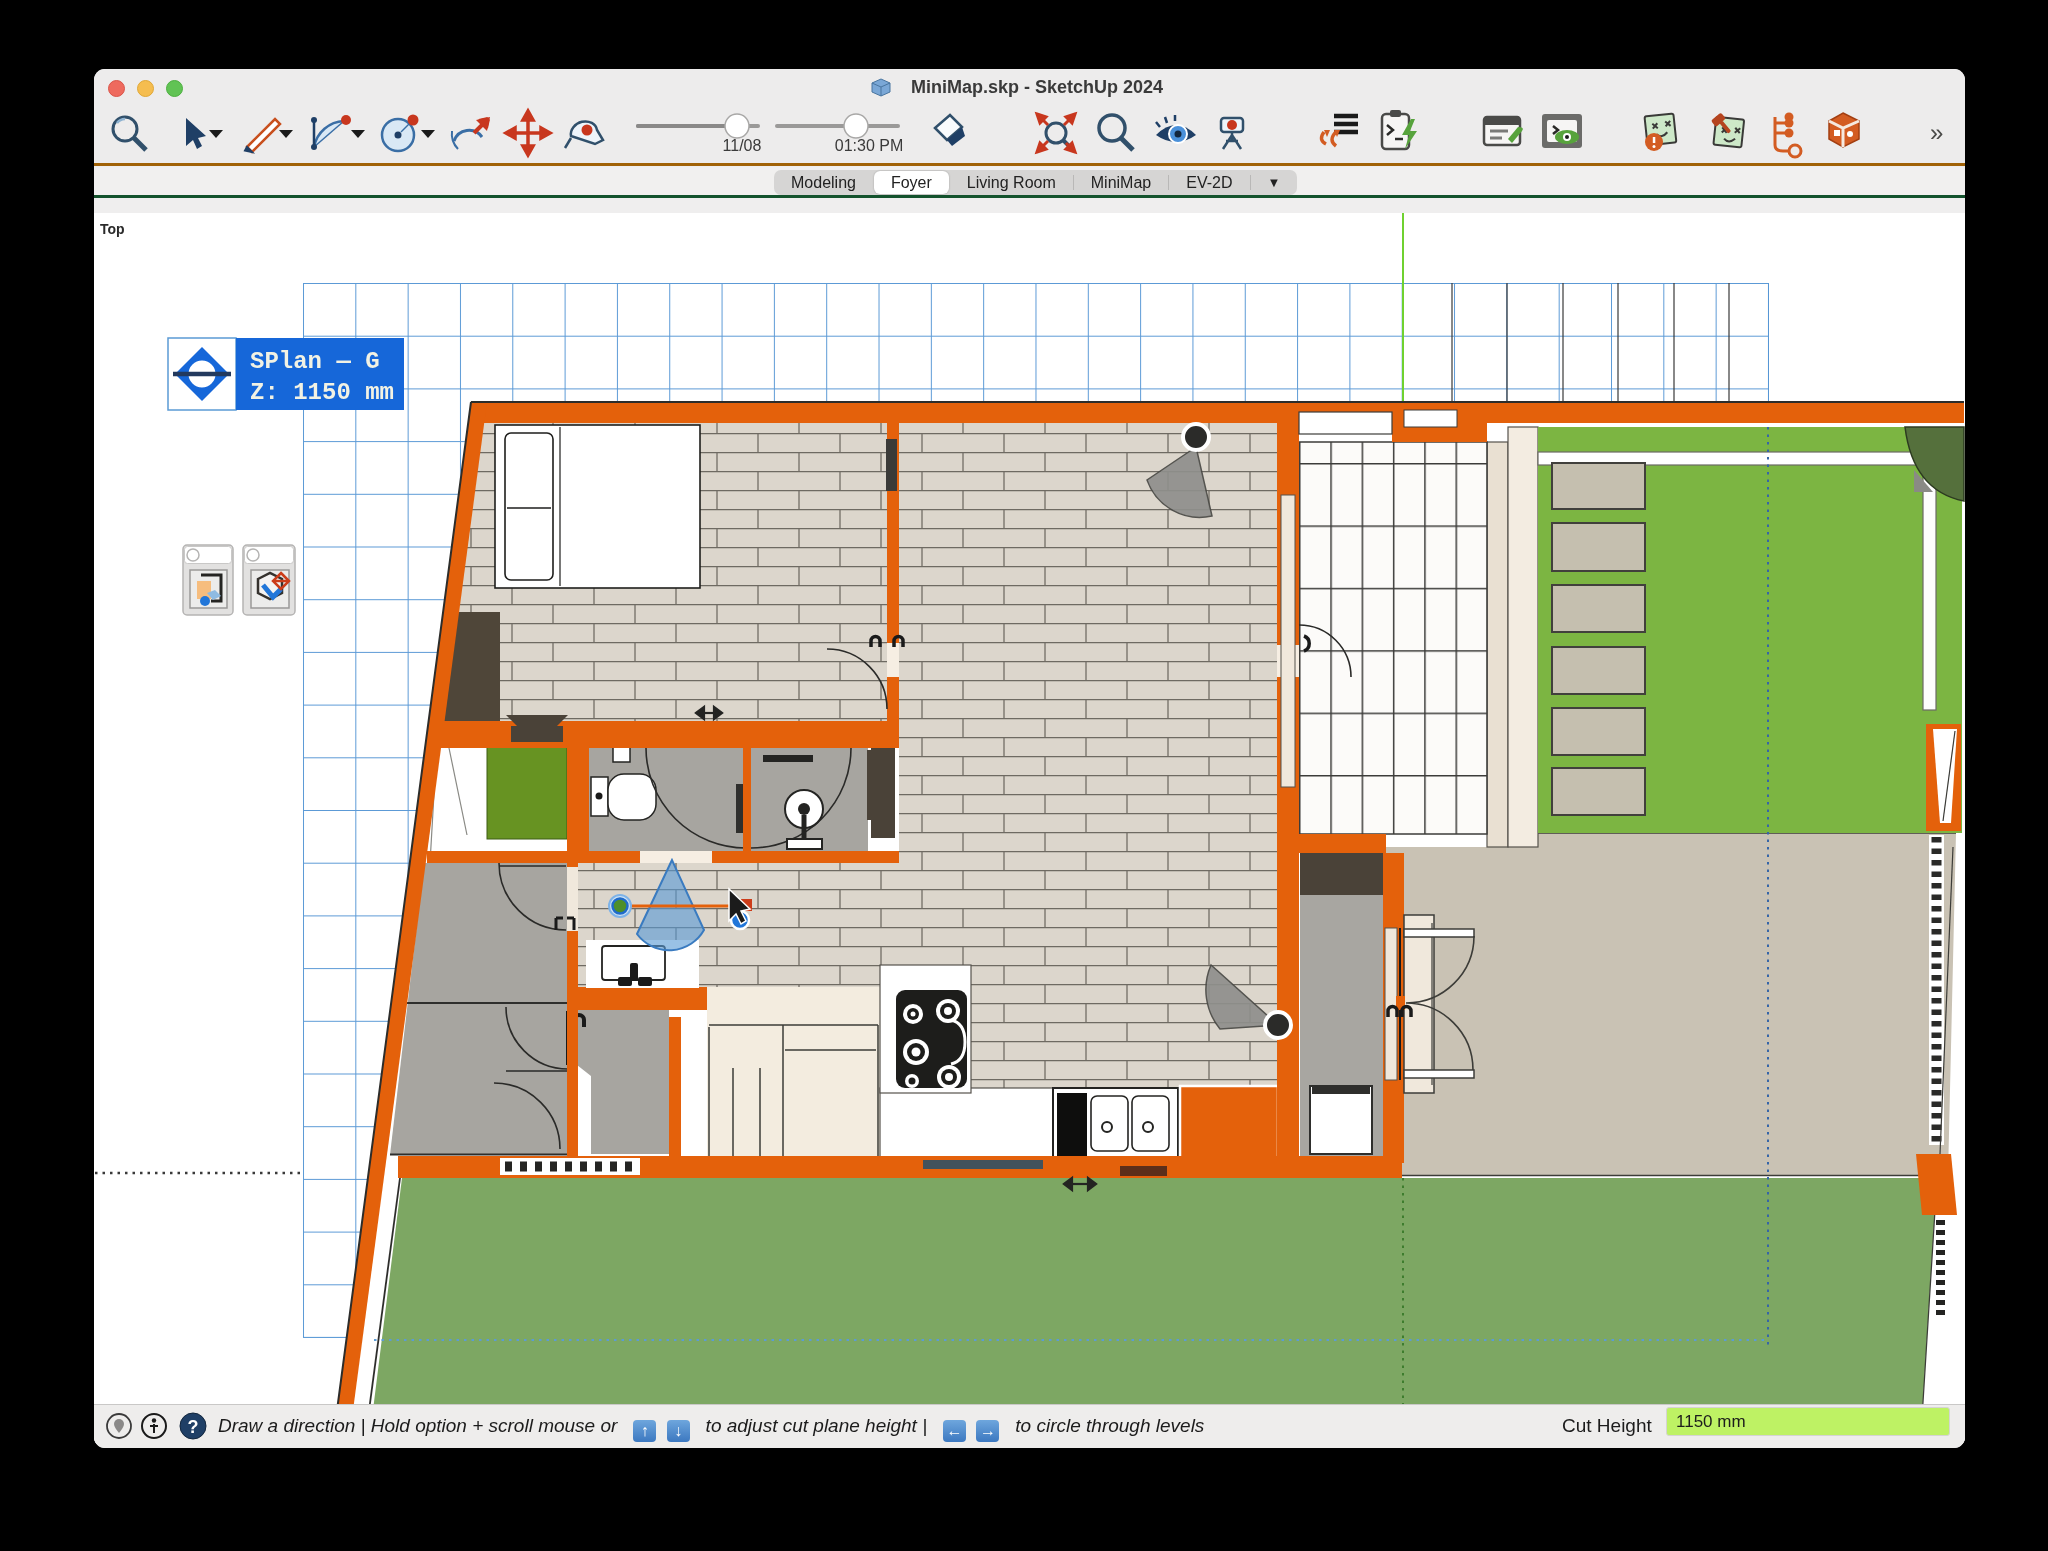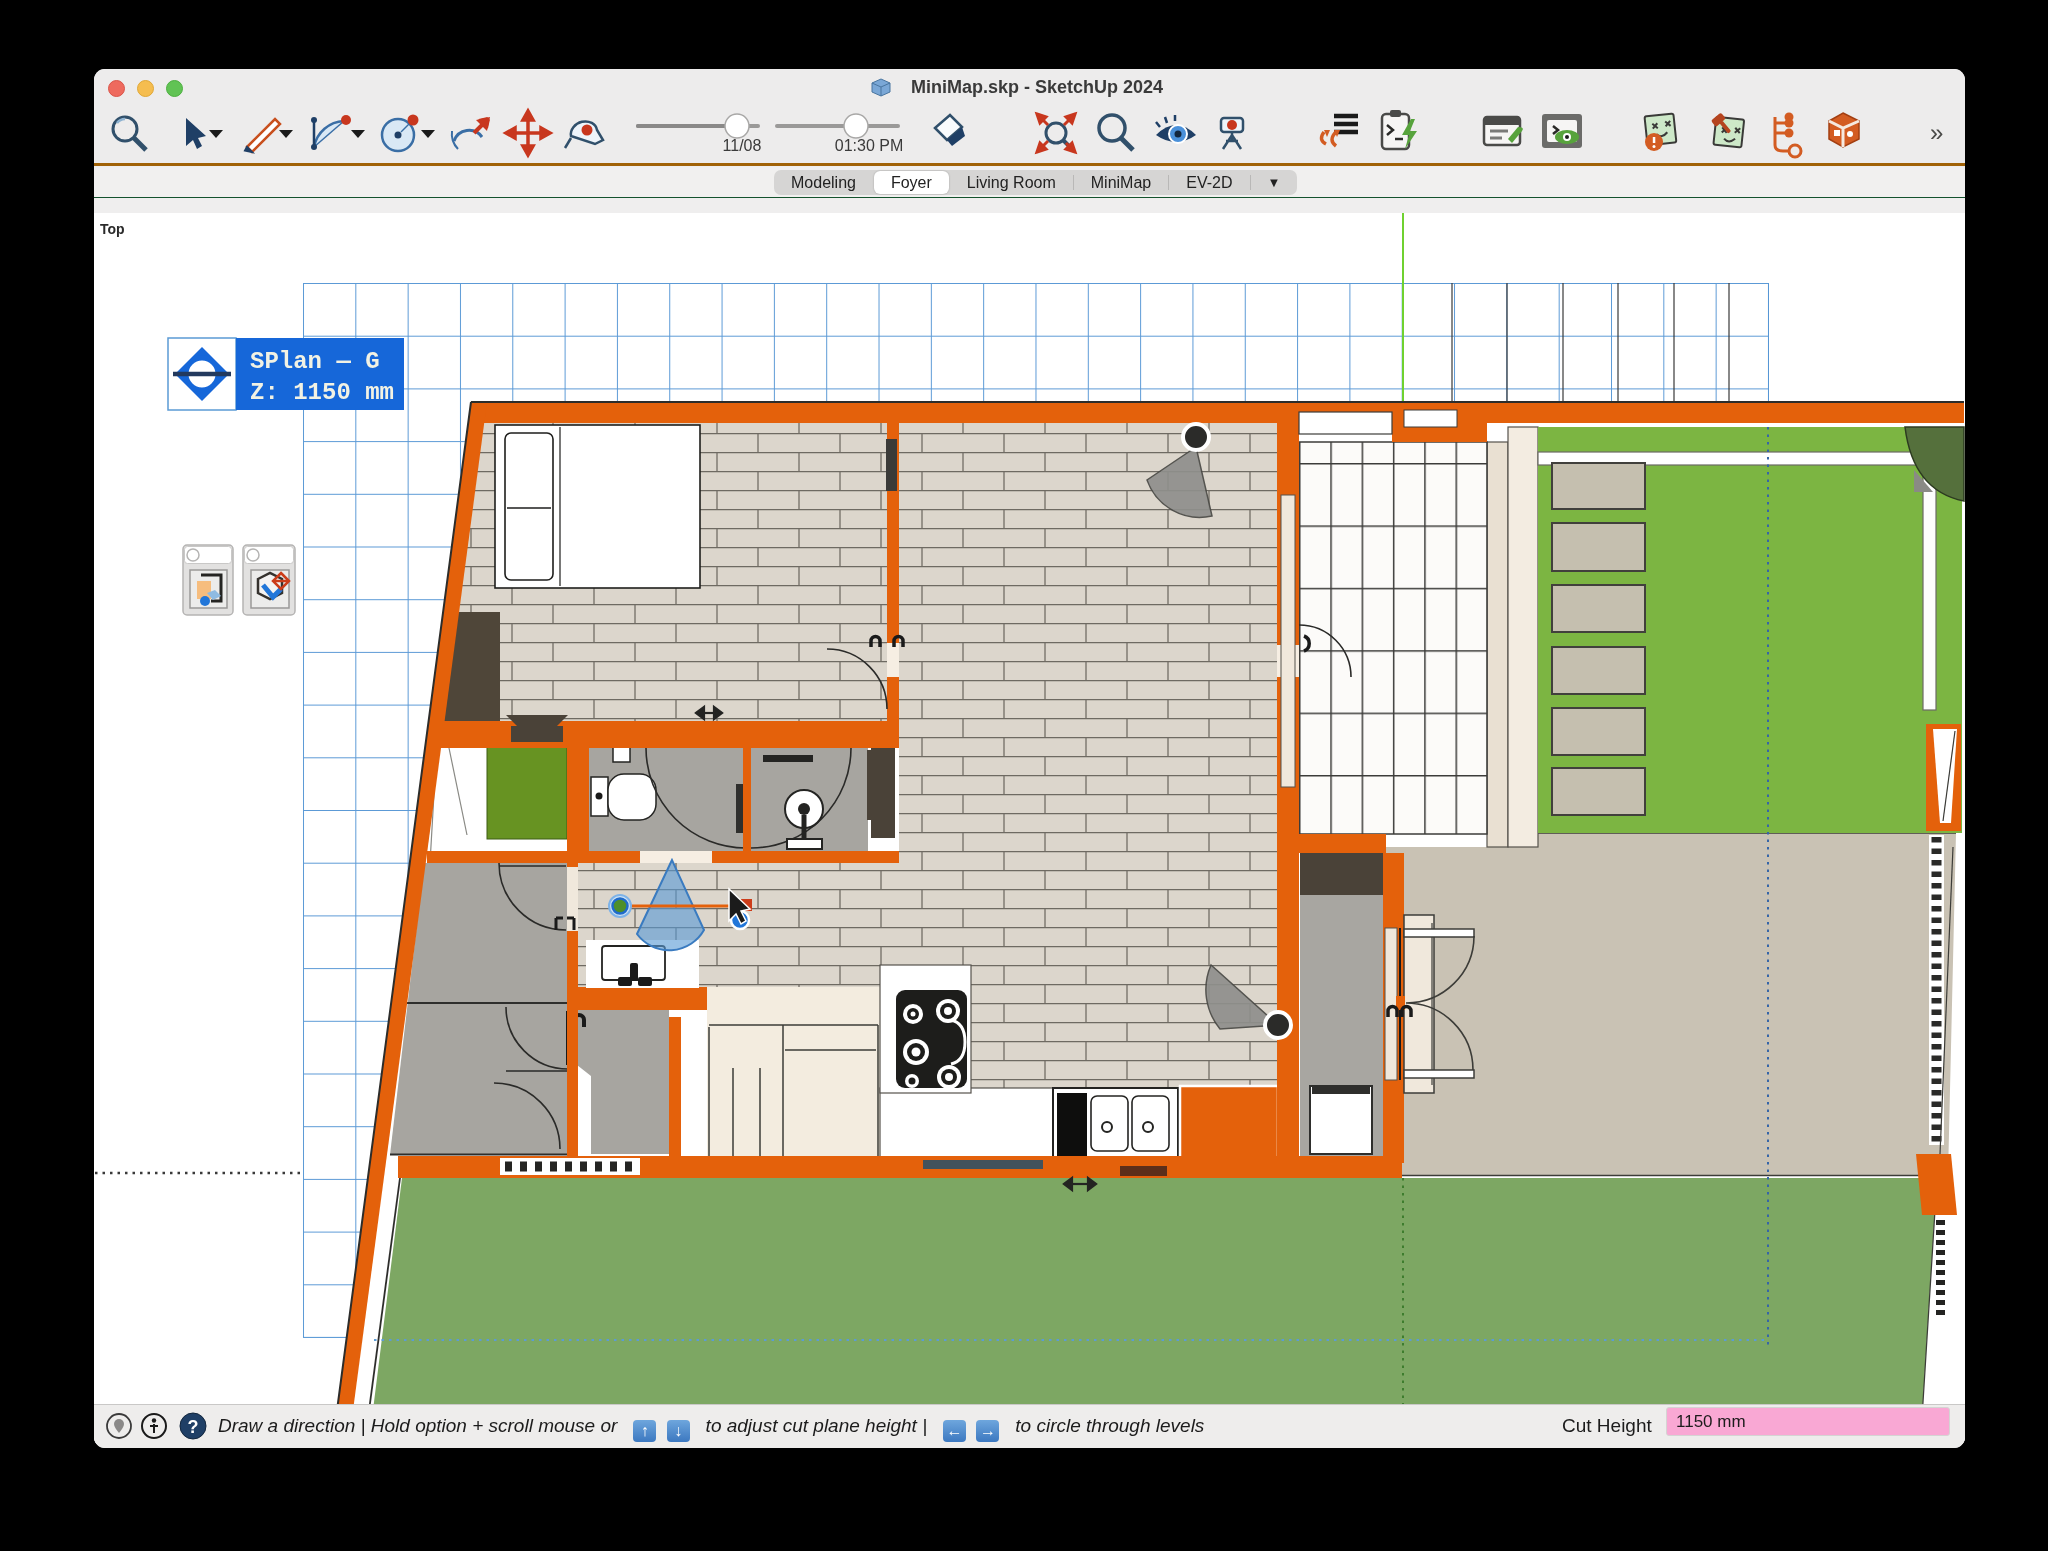--- a/index.html
+++ b/index.html
@@ -2,21 +2,21 @@
 <html><head>
 <meta charset="utf-8">
 <style>
   html,body{margin:0;padding:0;background:#000;width:2048px;height:1551px;overflow:hidden;}
   *{box-sizing:border-box;}
   body{font-family:"Liberation Sans",sans-serif;}
   #win{position:absolute;left:94px;top:69px;width:1871px;height:1379px;background:#efeeee;border-radius:11px;overflow:hidden;box-shadow:0 18px 50px rgba(0,0,0,.55);}
   #titlebar{position:absolute;left:0;top:0;width:100%;height:97px;background:#edecec;border-bottom:3px solid #a16207;}
   .tl{position:absolute;top:11px;width:17px;height:17px;border-radius:50%;}
   #title{position:absolute;top:8px;left:0;width:100%;text-align:center;font-size:18px;font-weight:bold;color:#3a3a3a;}
-  #tabstrip{position:absolute;left:0;top:98px;width:100%;height:31px;background:#f1f0ef;border-bottom:1px solid #14532d;text-decoration:underline;}
+  #tabstrip{position:absolute;left:0;top:98px;width:100%;height:31px;background:#f1f0ef;border-bottom:3px solid #14532d;text-decoration:underline;}
   #segctl{position:absolute;left:680px;top:3px;height:25px;background:#d6d5d4;border-radius:7px;display:flex;align-items:center;font-size:16px;color:#222;}
   .seg{padding:0 17px;white-space:nowrap;}
   .segsel{background:#ffffff;border-radius:6px;height:23px;line-height:23px;margin:8px 1px;box-shadow:0 0 2px rgba(0,0,0,.25);}
   .segsep{width:1px;height:15px;background:#b9b8b7;}
   #canvas{position:absolute;left:0;top:119px;width:1871px;height:1231px;background:#ffffff;margin-top:25px;}
   #statusbar{position:absolute;left:0;top:1335px;width:100%;height:44px;background:#eeedec;border-top:1px solid #c9c8c7;font-size:19px;color:#1c1c1c;}
   #toolsvg{position:absolute;left:0;top:0;}
   .key{display:inline-block;width:23px;height:22px;background:linear-gradient(#6ea6dd,#3c78c0);border-radius:4px;color:#fff;text-align:center;font-size:16px;line-height:22px;vertical-align:-4px;}
 </style>
 </head>
@@ -511,15 +511,15 @@
       <circle cx="25" cy="21" r="12" fill="none" stroke="#3a3a3a" stroke-width="1.8"></circle>
       <path d="M25,14 a5,5 0 0 1 5,5 q0,3 -5,9 q-5,-6 -5,-9 a5,5 0 0 1 5,-5" fill="#8a8988"></path>
       <circle cx="60" cy="21" r="12" fill="none" stroke="#1a1a1a" stroke-width="2"></circle>
       <circle cx="60" cy="15.5" r="2.2" fill="#1a1a1a"></circle>
       <path d="M60,19 V28 M56,21 h8" stroke="#1a1a1a" stroke-width="2" fill="none"></path>
       <circle cx="99" cy="21" r="13" fill="#1f3f66" stroke="#12263d" stroke-width="1"></circle>
       <text x="99" y="28" font-size="18" font-weight="bold" fill="#ffffff" text-anchor="middle">?</text>
     </svg>
     <div style="position:absolute;left:124px;top:10px;white-space:nowrap;font-style:italic;">Draw a direction | Hold option + scroll mouse or&nbsp;&nbsp;&nbsp;<span class="key">↑</span>&nbsp;&nbsp;<span class="key">↓</span>&nbsp;&nbsp;&nbsp;to adjust cut plane height |&nbsp;&nbsp;&nbsp;<span class="key">←</span>&nbsp;&nbsp;<span class="key">→</span>&nbsp;&nbsp;&nbsp;to circle through levels</div>
     <div style="position:absolute;left:1468px;top:10px;font-weight:normal;">Cut Height</div>
-    <div style="position:absolute;left:1572px;top:2px;width:284px;height:29px;background:#f9a8d4;border:1px solid #d5d4d3;border-radius:3px;padding:4px 0 0 9px;font-size:17px;">1150 mm</div>
+    <div style="position:absolute;left:1572px;top:2px;width:284px;height:29px;background:#bef264;border:1px solid #d5d4d3;border-radius:3px;padding:4px 0 0 9px;font-size:17px;">1150 mm</div>
   </div>
 </div>
 
 </body></html>

